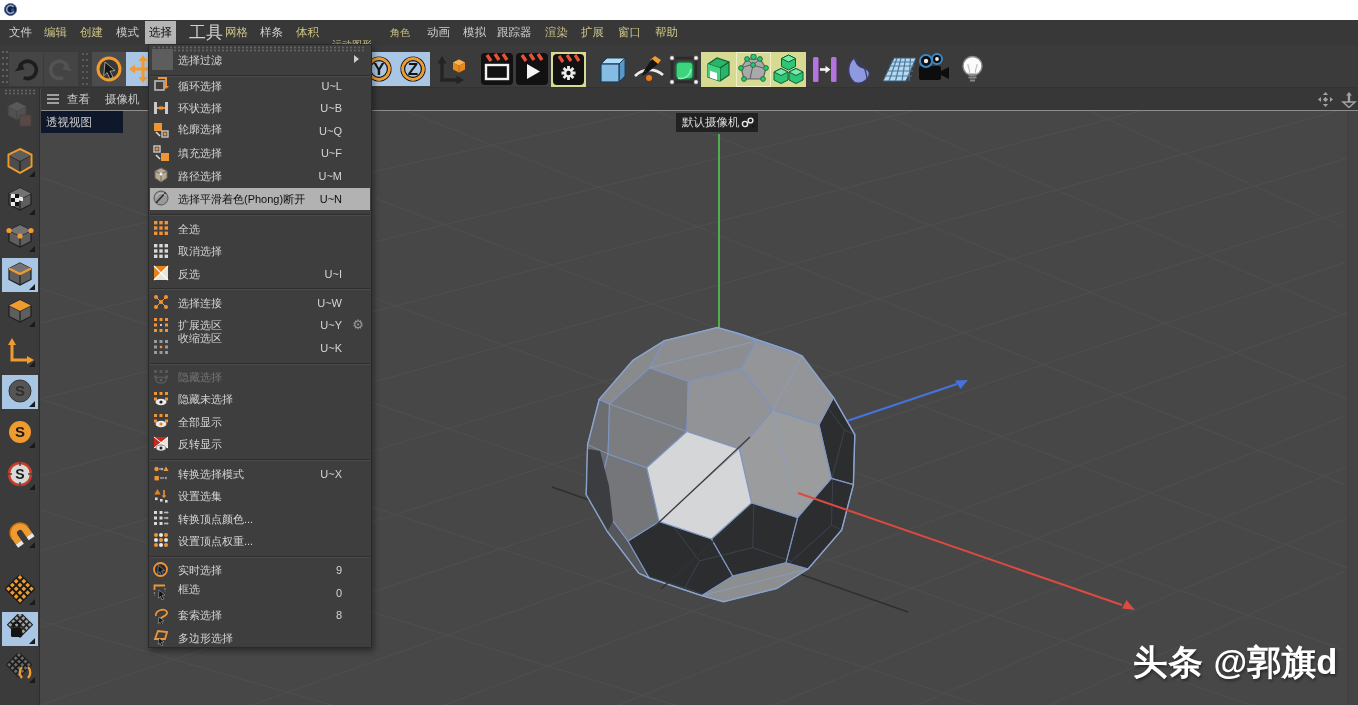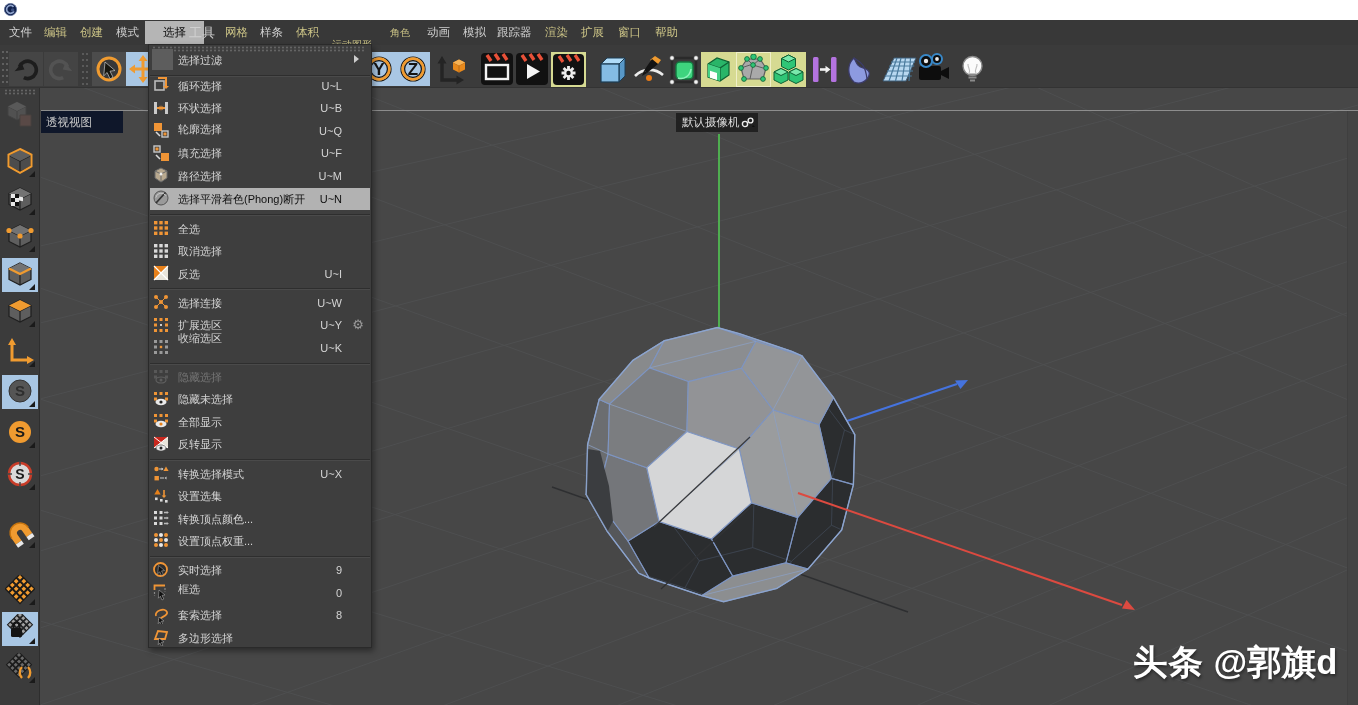--- a/index.html
+++ b/index.html
@@ -13,22 +13,22 @@
   <path d="M11 4.5a4.5 4.5 0 1 0 .5 5" fill="none" stroke="#8fa3cc" stroke-width="2"></path>
   <circle cx="10" cy="8" r="2" fill="#3b4f80"></circle>
  </svg>
 </div>
 
 <div class="abs" style="left:0;top:20px;width:1358px;height:25px;background:#383838">
     <div style="position:absolute;left:9px;top:0;height:25px;color:#d0d0d0;font-size:11.5px;line-height:25px">文件</div>
     <div style="position:absolute;left:44px;top:0;height:25px;color:#cbc386;font-size:11.5px;line-height:25px">编辑</div>
     <div style="position:absolute;left:80px;top:0;height:25px;color:#cbc386;font-size:11.5px;line-height:25px">创建</div>
     <div style="position:absolute;left:116px;top:0;height:25px;color:#d0d0d0;font-size:11.5px;line-height:25px">模式</div>
-    <div style="position:absolute;left:145px;top:1px;height:23px;padding:0 18px;background:#b5b5b5;color:#0a0a0a;font-size:11.5px;line-height:23px">选择</div>
-    <div style="position:absolute;left:189px;top:0;height:25px;color:#d0d0d0;font-size:13px;line-height:25px">工具</div>
+    <div style="position:absolute;left:145px;top:1px;height:23px;padding:0 4px;background:#b5b5b5;color:#0a0a0a;font-size:11.5px;line-height:23px">选择</div>
+    <div style="position:absolute;left:189px;top:0;height:25px;color:#d0d0d0;font-size:17px;line-height:25px">工具</div>
     <div style="position:absolute;left:225px;top:0;height:25px;color:#cbc386;font-size:11.5px;line-height:25px">网格</div>
     <div style="position:absolute;left:260px;top:0;height:25px;color:#d0d0d0;font-size:11.5px;line-height:25px">样条</div>
     <div style="position:absolute;left:296px;top:0;height:25px;color:#cbc386;font-size:11.5px;line-height:25px">体积</div>
     <div style="position:absolute;left:332px;top:12px;height:25px;color:#cbc386;font-size:10px;line-height:25px">运动图形</div>
     <div style="position:absolute;left:390px;top:0;height:25px;color:#cbc386;font-size:10px;line-height:25px">角色</div>
     <div style="position:absolute;left:427px;top:0;height:25px;color:#d0d0d0;font-size:11.5px;line-height:25px">动画</div>
     <div style="position:absolute;left:463px;top:0;height:25px;color:#d0d0d0;font-size:11.5px;line-height:25px">模拟</div>
     <div style="position:absolute;left:497px;top:0;height:25px;color:#d0d0d0;font-size:11.5px;line-height:25px">跟踪器</div>
     <div style="position:absolute;left:545px;top:0;height:25px;color:#cbc386;font-size:11.5px;line-height:25px">渲染</div>
     <div style="position:absolute;left:581px;top:0;height:25px;color:#cbc386;font-size:11.5px;line-height:25px">扩展</div>
@@ -495,20 +495,45 @@
 <line x1="808.0" y1="569.0" x2="701.6" y2="595.6" stroke="#8ba0c6" stroke-opacity="0.75" stroke-width="1"></line>
 <line x1="587.6" y1="444.6" x2="608.1" y2="454.0" stroke="#8ba0c6" stroke-opacity="0.75" stroke-width="1"></line>
 <polygon points="587.5,449 586.2,494.6 607.4,531.6 613,521 609,486 600,451" fill="#3b3d40"></polygon>
 <polygon points="586.2,494.6 587.6,444.6 599.2,399.4 632.9,360.3 664.1,340.8 717.3,327.5 739.4,333.7 791.7,351.3 802.0,355.9 833.5,397.6 854.8,434.7 853.4,484.6 841.7,529.9 808.0,569.0 776.9,588.4 723.6,601.7 701.6,595.6 649.2,578.0 638.9,573.3 607.4,531.6" fill="none" stroke="#8ea6cf" stroke-width="1.4" stroke-opacity="0.9"></polygon>
   <line x1="750" y1="437" x2="654" y2="527" stroke="#3a3b3d" stroke-width="1.3"></line>
   <line x1="753" y1="505" x2="661" y2="589" stroke="#313234" stroke-width="1.3"></line>
   <line x1="798" y1="493" x2="1122" y2="605" stroke="#dc4a40" stroke-width="2"></line>
   <path d="M1135 610l-13-1.5 4.5-8.5z" fill="#dc4a40"></path>
  </svg>
 
+ <div class="abs" style="left:0;top:0;width:1317px;height:22px;background:#373737">
+  <svg class="abs" style="left:5px;top:5px" width="14" height="12" viewBox="0 0 14 12">
+        <g stroke="#c2c2c2" stroke-width="1.6">
+          <path d="M1 2h12M1 6h12M1 10h12"></path>
+        </g>
+      </svg>
+  <div class="abs" style="left:26px;top:0;height:22px;line-height:22px;font-size:11.5px;color:#c8c8c8">查看</div>
+  <div class="abs" style="left:64px;top:0;height:22px;line-height:22px;font-size:11.5px;color:#c8c8c8">摄像机</div>
+  <svg class="abs" style="left:1276px;top:3px" width="17" height="17" viewBox="0 0 17 17">
+        <g fill="#a2a2a2">
+          <path d="M8.5 1l-2.6 3h5.2z"></path>
+          <path d="M8.5 16l-2.6-3h5.2z"></path>
+          <path d="M1 8.5l3-2.6v5.2z"></path>
+          <path d="M16 8.5l-3-2.6v5.2z"></path>
+          <rect x="6.7" y="6.7" width="3.6" height="3.6" transform="rotate(45 8.5 8.5)"></rect>
+        </g>
+      </svg>
+  <svg class="abs" style="left:1300px;top:3px" width="16" height="17" viewBox="0 0 16 17">
+        <g fill="#a2a2a2">
+          <path d="M8 1l-3 3.4h6z"></path>
+          <rect x="6.8" y="4" width="2.4" height="7"></rect>
+          <path d="M2 11h12l-6 5.5z" fill="none" stroke="#a2a2a2" stroke-width="1.5"></path>
+        </g>
+      </svg>
+ </div>
  <div class="abs" style="left:0;top:22px;width:1317px;height:1px;background:#8d8d8d"></div>
  <div class="abs" style="left:0;top:23px;width:82px;height:22px;background:#0f172a;color:#c9c9c9;font-size:11.5px;line-height:22px;padding-left:5px">透视视图</div>
 
  <div class="abs" style="left:635px;top:25px;width:82px;height:19px;background:rgba(28,28,28,.88);color:#dcdcdc;font-size:11.5px;line-height:19px;padding-left:6px">默认摄像机
    <svg class="abs" style="right:3px;top:4px" width="14" height="11" viewBox="0 0 14 11">
         <circle cx="4" cy="7" r="2.6" fill="none" stroke="#ececec" stroke-width="1.4"></circle>
         <circle cx="9.5" cy="3.5" r="2.4" fill="none" stroke="#ececec" stroke-width="1.4"></circle>
         <path d="M12 8l2 2h-3z" fill="#111"></path>
       </svg>
  </div>

